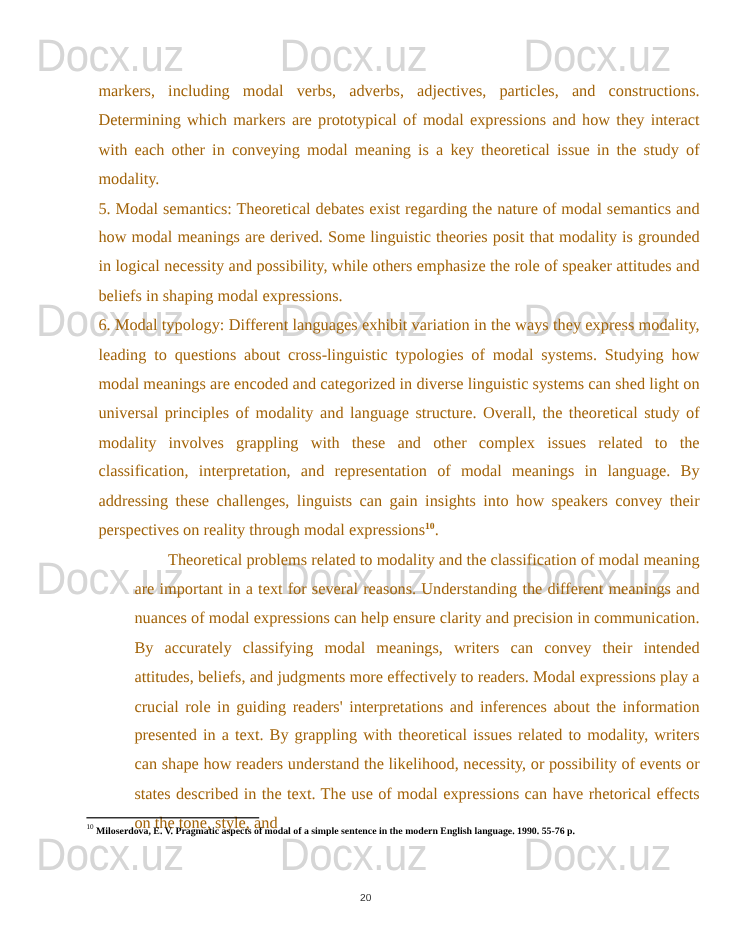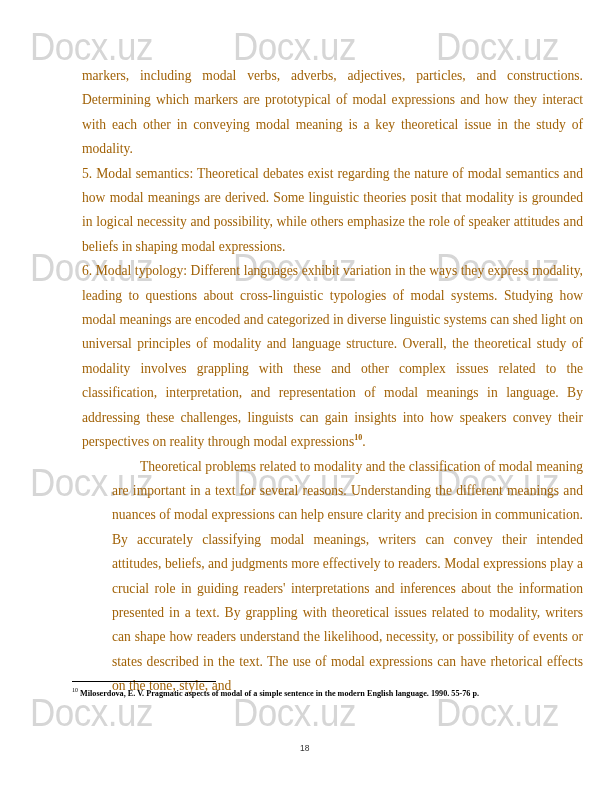--- a/index.html
+++ b/index.html
@@ -45,14 +45,14 @@
   <div class="body-text">
     <p><span>markers, including modal verbs, adverbs, adjectives, particles, and constructions. Determining which markers are prototypical of modal expressions and how they interact with each other in conveying modal meaning is a key theoretical issue in the study of modality.</span></p>
     <p><span>5. Modal semantics: Theoretical debates exist regarding the nature of modal semantics and how modal meanings are derived. Some linguistic theories posit that modality is grounded in logical necessity and possibility, while others emphasize the role of speaker attitudes and beliefs in shaping modal expressions.</span></p>
     <p><span>6. Modal typology: Different languages exhibit variation in the ways they express modality, leading to questions about cross-linguistic typologies of modal systems. Studying how modal meanings are encoded and categorized in diverse linguistic systems can shed light on universal principles of modality and language structure. Overall, the theoretical study of modality involves grappling with these and other complex issues related to the classification, interpretation, and representation of modal meanings in language. By addressing these challenges, linguists can gain insights into how speakers convey their perspectives on reality through modal expressions</span><span class="fn-ref">10</span><span>.</span></p>
     <p class="indent"><span>Theoretical problems related to modality and the classification of modal meaning are important in a text for several reasons. Understanding the different meanings and nuances of modal expressions can help ensure clarity and precision in communication. By accurately classifying modal meanings, writers can convey their intended attitudes, beliefs, and judgments more effectively to readers. Modal expressions play a crucial role in guiding readers' interpretations and inferences about the information presented in a text. By grappling with theoretical issues related to modality, writers can shape how readers understand the likelihood, necessity, or possibility of events or states described in the text. The use of modal expressions can have rhetorical effects on the tone, style, and</span></p>
   </div>
 
   <div class="footnote-rule"></div>
   <div class="footnote"><sup>10</sup> <span>Miloserdova, E. V. Pragmatic aspects of modal of a simple sentence in the modern English language. 1990. 55-76 p.</span></div>
 
-  <div class="page-number">18</div>
+  <div class="page-number">20</div>
 </div>
 
 </body></html>

